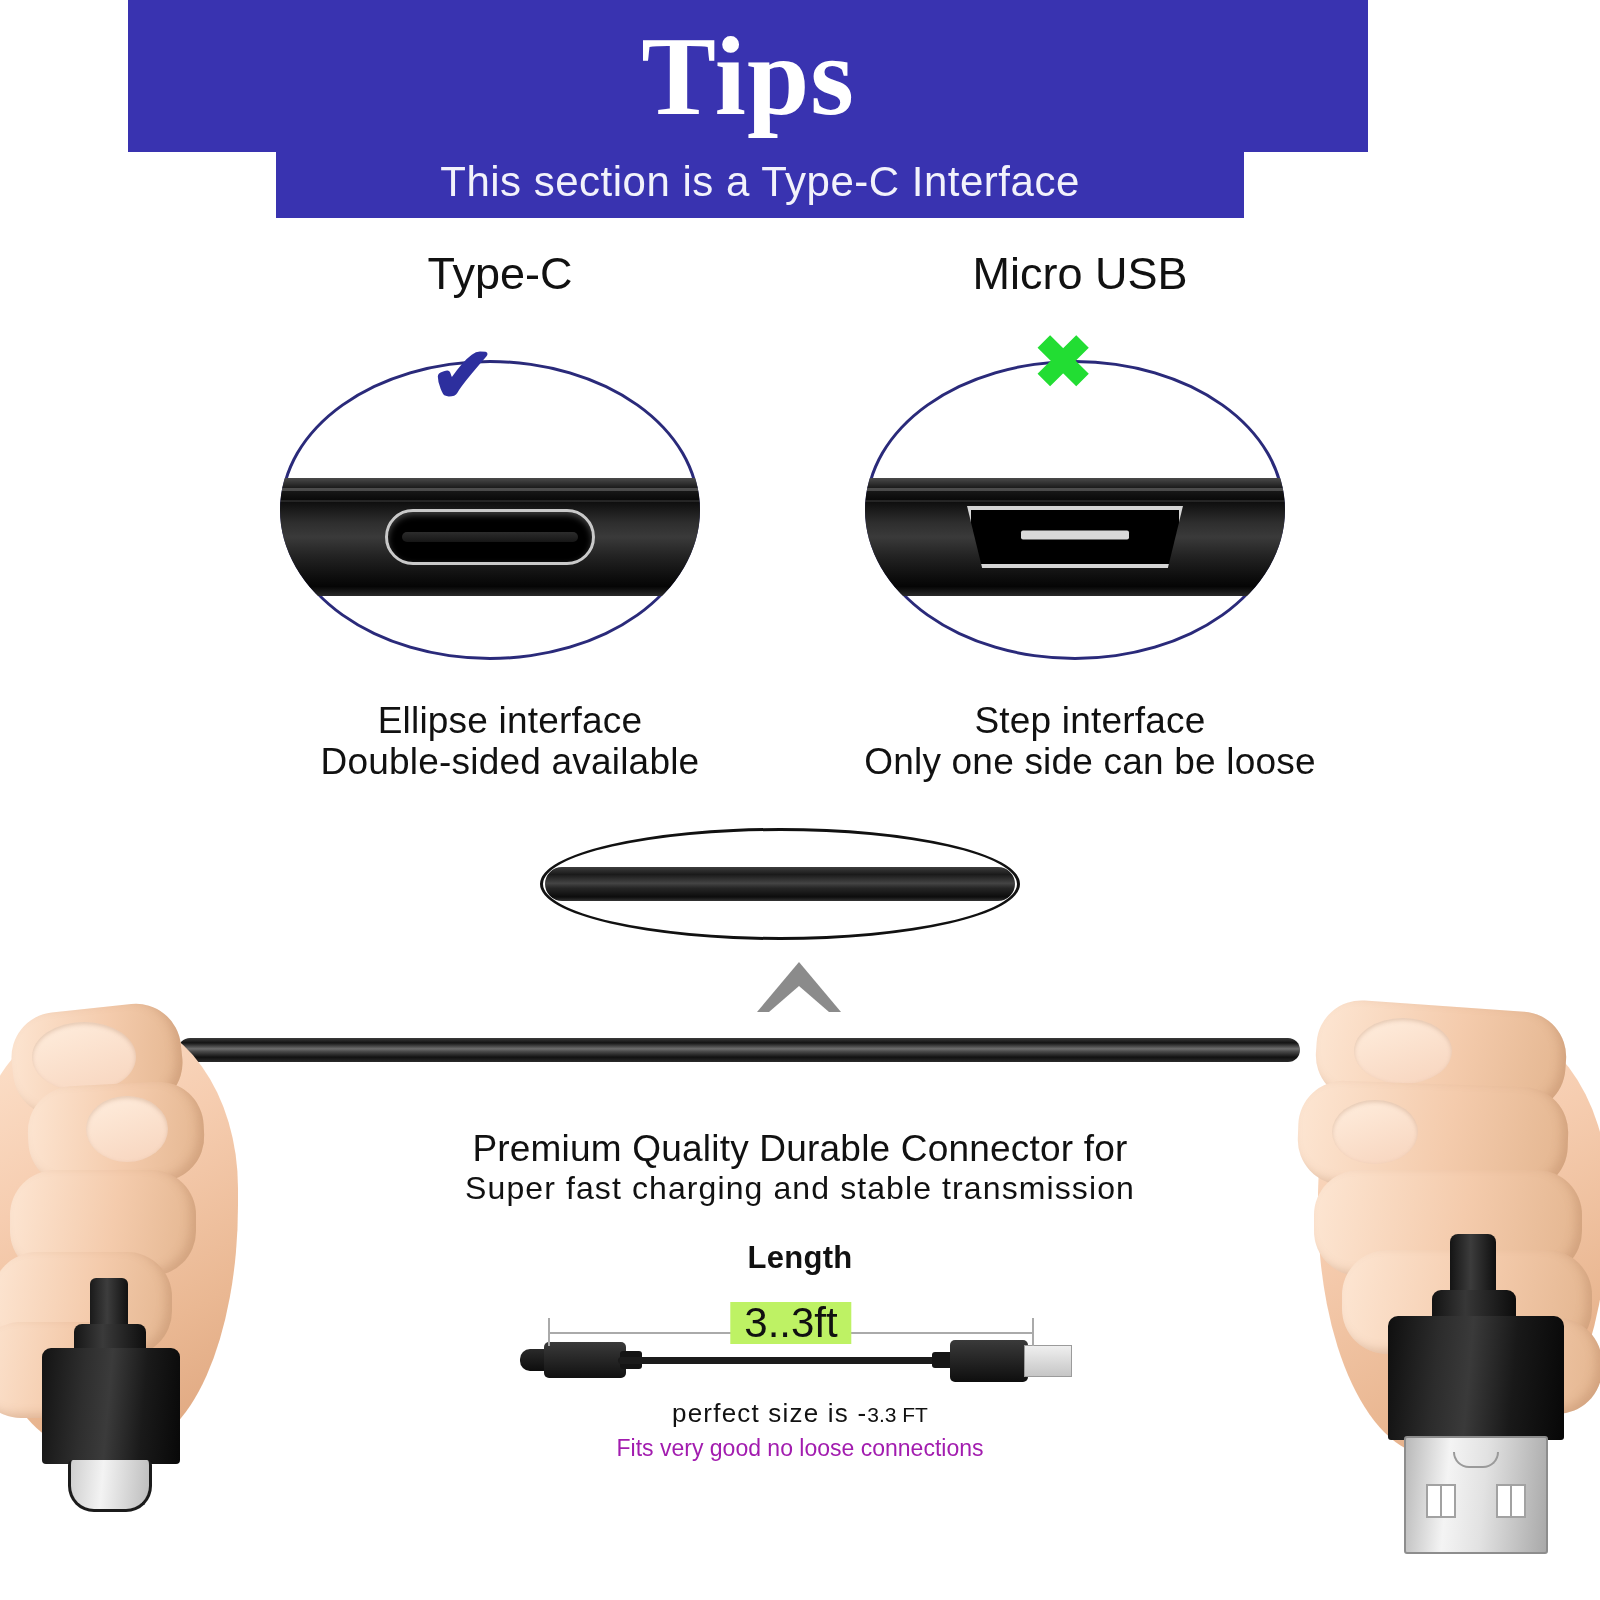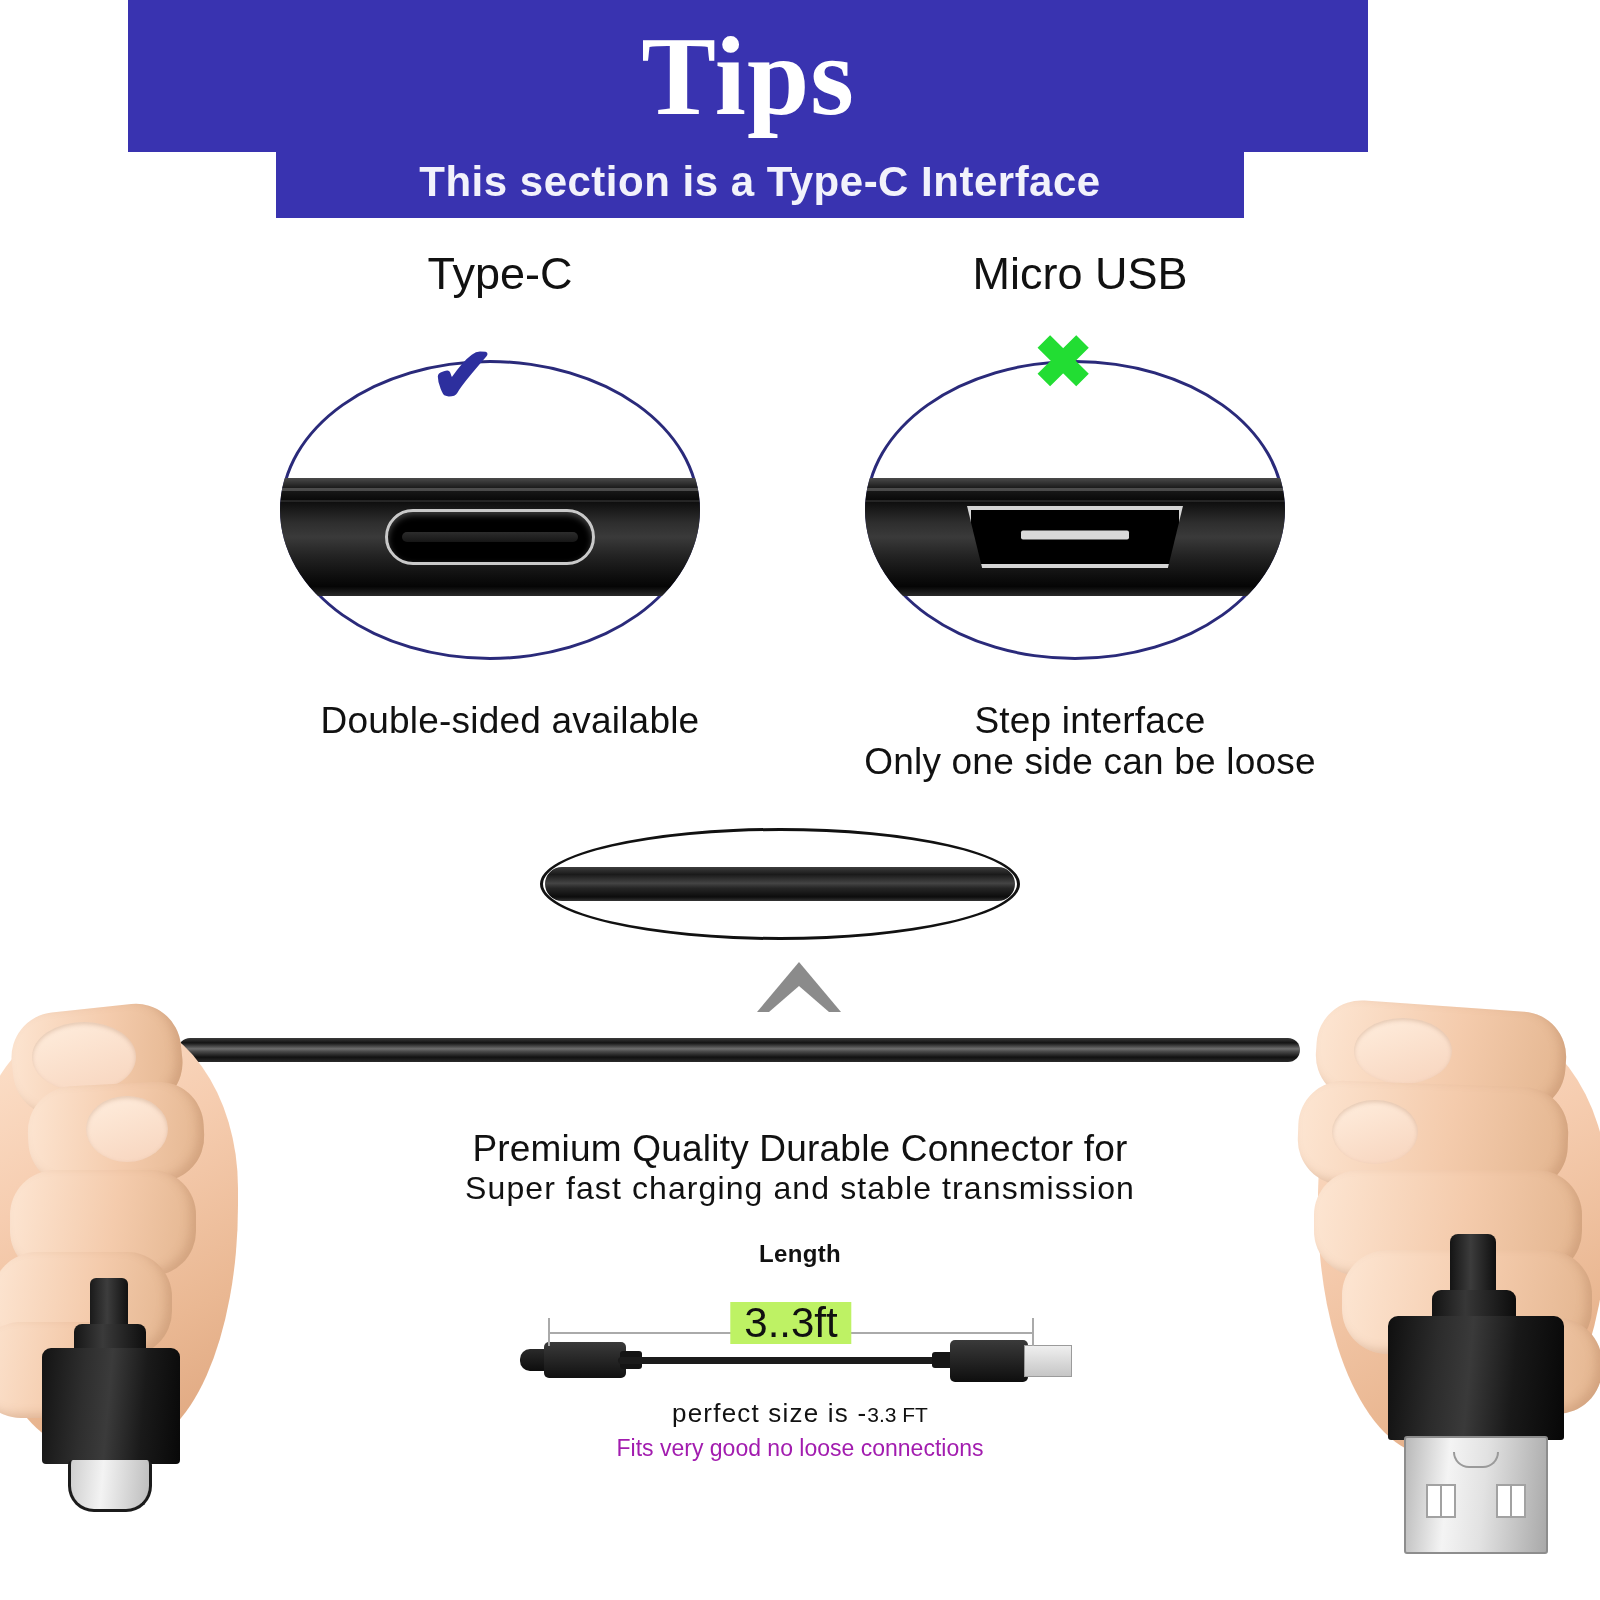--- a/index.html
+++ b/index.html
@@ -24,21 +24,21 @@
   .banner-title {
     position:absolute; left:128px; top:6px; width:1240px; height:140px;
     display:flex; align-items:center; justify-content:center;
     color:#fff; font-size:112px; font-weight:700;
     font-family:"Liberation Serif", serif;
     letter-spacing:1px; line-height:1;
   }
   .banner-sub {
     position:absolute; left:276px; top:148px; width:968px; height:68px;
     display:flex; align-items:center; justify-content:center;
-    color:#f2f2fb; font-size:42px; font-weight:700;
+    color:#f2f2fb; font-size:42px; font-weight:400;
     letter-spacing:.5px;
   }
 
   
   .conn-label {
     position:absolute; text-align:center; font-size:45px; color:#111;
     font-family:"Liberation Sans", sans-serif; letter-spacing:0px;
   }
   .conn-label.left  { left:280px; top:248px; width:440px; }
   .conn-label.right { left:860px; top:248px; width:440px; }
@@ -239,21 +239,21 @@
 
   
   .promo{
     position:absolute; left:300px; top:1128px; width:1000px; text-align:center;
   }
   .promo-1{ font-size:37px; color:#111; letter-spacing:.2px; }
   .promo-2{ font-size:32px; color:#111; letter-spacing:1.1px; }
 
   .len-title{
     position:absolute; left:500px; top:1240px; width:600px; text-align:center;
-    font-size:24px; font-weight:700; color:#111; letter-spacing:.3px;
+    font-size:31px; font-weight:700; color:#111; letter-spacing:.3px;
   }
 
   
   .dim { position:absolute; left:548px; top:1310px; width:486px; height:30px; z-index:2;}
   .dim-line{
     position:absolute; left:0; top:22px; width:100%; height:2px; background:#aaa;
   }
   .dim-cap{
     position:absolute; top:8px; width:2px; height:28px; background:#aaa;
   }
@@ -321,20 +321,21 @@
     <div class="oval-ring"></div>
     <div class="oval-ring-mask">
       <div class="port-bar">
         <div class="port-typec"></div>
       </div>
     </div>
     <div class="mark mark-check" style="font-size:78px;color:#2d2f9e;">✔</div>
   </div>
 
   <div class="caption left">
+    <div>Ellipse interface</div>
     <div>Double-sided available</div>
   </div>
 
   <div class="conn-label right">Micro USB</div>
 
   <div class="oval-wrap right">
     <div class="oval-ring"></div>
     <div class="oval-ring-mask">
       <div class="port-bar">
         <div class="port-micro">

